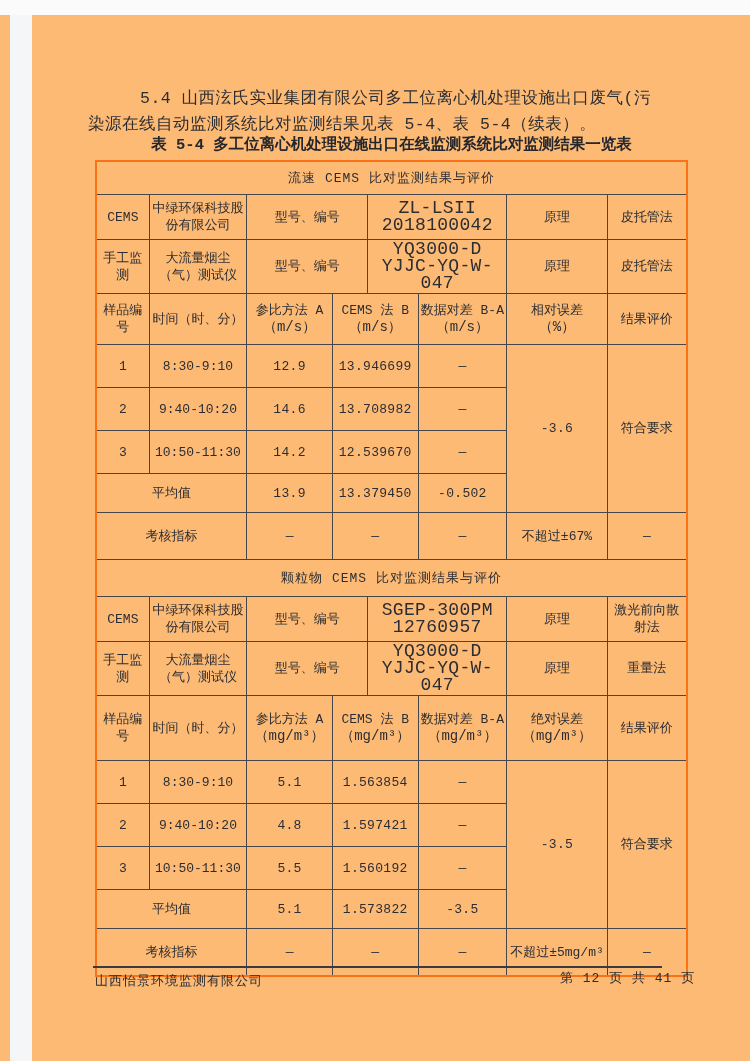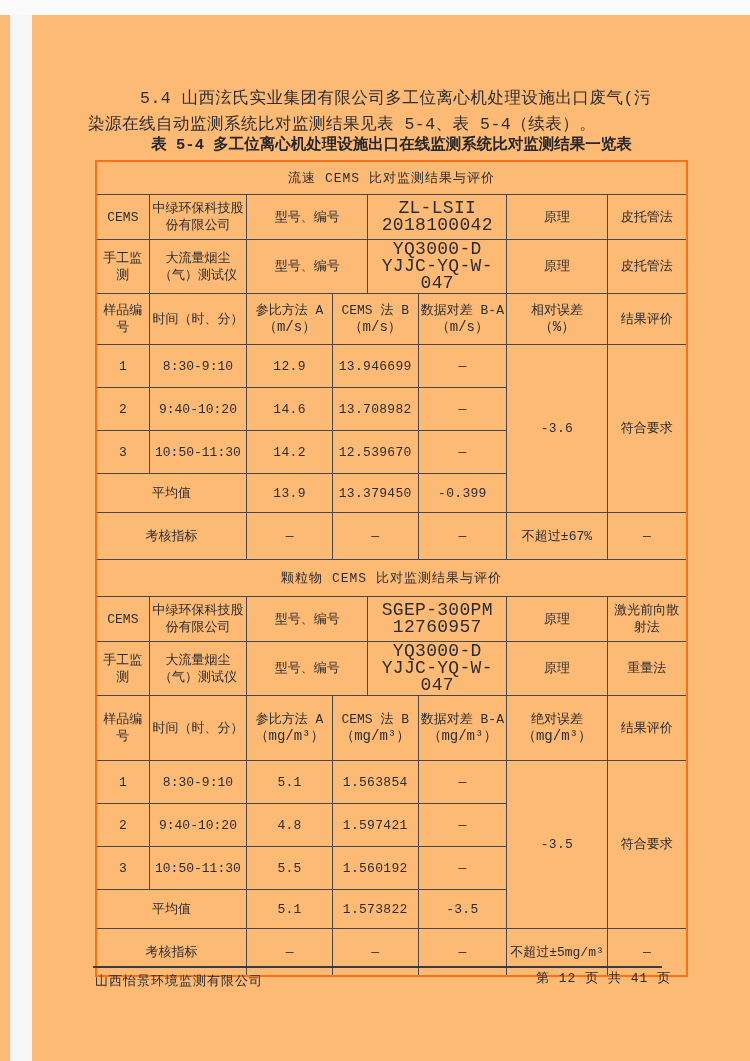--- a/index.html
+++ b/index.html
@@ -48,21 +48,21 @@
   tr.r-avg td{height:36px;border-radius:12px;}
   tr.r-check td{height:44px;}
   .footer-rule{
     position:absolute;left:93px;top:966px;width:569px;
     border-top:2px solid #3a3b40;
   }
   .footer-company{
     position:absolute;left:95px;top:972px;font-size:13px;letter-spacing:1px;color:#2c2d33;
   }
   .footer-page{
-    position:absolute;left:536px;top:969px;font-size:13px;letter-spacing:1px;color:#2c2d33;
+    position:absolute;left:560px;top:969px;font-size:13px;letter-spacing:1px;color:#2c2d33;
   }
 </style>
 </head>
 <body>
 
 <div class="scan">
   <div class="edge-top"></div>
   <div class="edge-left"></div>
 
   <div class="intro">5.4 山西泫氏实业集团有限公司多工位离心机处理设施出口废气(污染源在线自动监测系统比对监测结果见表 5-4、表 5-4（续表）。</div>
@@ -147,21 +147,21 @@
       <td>3</td>
       <td>10:50-11:30</td>
       <td class="num">14.2</td>
       <td colspan="2" class="num">12.539670</td>
       <td>—</td>
     </tr>
     <tr class="r-avg">
       <td colspan="2">平均值</td>
       <td class="num">13.9</td>
       <td colspan="2" class="num">13.379450</td>
-      <td class="num">-0.399</td>
+      <td class="num">-0.502</td>
     </tr>
     <tr class="r-check">
       <td colspan="2">考核指标</td>
       <td>—</td>
       <td colspan="2">—</td>
       <td>—</td>
       <td>不超过±67%</td>
       <td>—</td>
     </tr>
 

